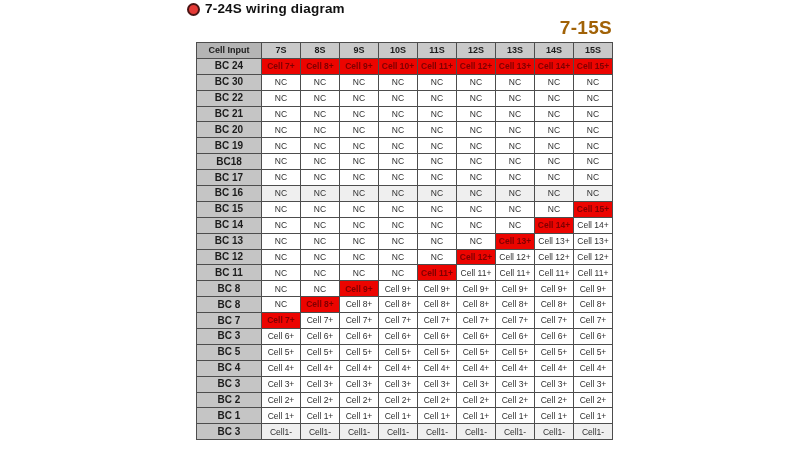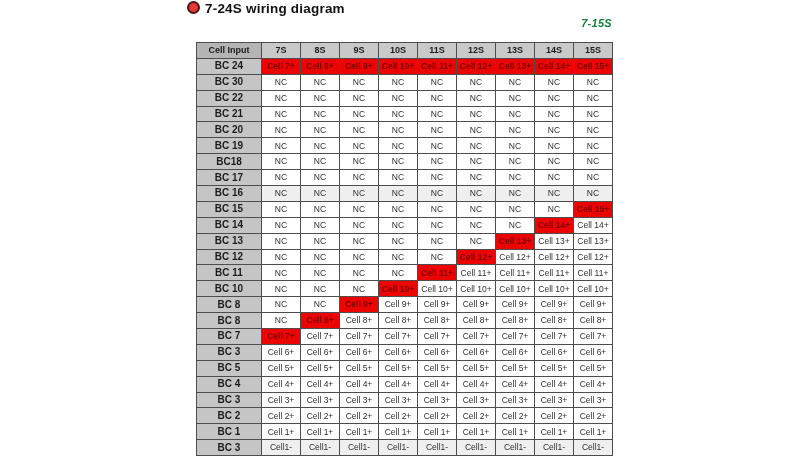--- a/index.html
+++ b/index.html
@@ -2,34 +2,34 @@
 <html style="--hl-bg: #ec0400; --hl-text: #7e0000; --header-bg: #c9c9c9; --corner-bg: #b4b4b4; --rowlabel-bg: #c5c5c5; --shade-bg: #efefef; --border: #4d4d4d; --bullet-bg: #e53935; --bullet-ring: #4a1414;"><head>
 <meta charset="utf-8">
 <style>
   html,body{margin:0;padding:0;}
   body{
     width:800px;height:460px;background:#ffffff;position:relative;overflow:hidden;
     font-family:"Liberation Sans",sans-serif;
     -webkit-font-smoothing:antialiased;
   }
   .title-row{
-    position:absolute;left:187px;top:1px;display:flex;align-items:flex-start;gap:5px;
+    position:absolute;left:187px;top:1px;display:flex;align-items:flex-end;gap:5px;
   }
   .bullet{
     width:9px;height:9px;border-radius:50%;
     background:var(--bullet-bg,#e53935);
     border:2px solid var(--bullet-ring,#4a1414);
     box-sizing:content-box;flex:0 0 auto;
   }
   .title-text{
     font-size:13.5px;font-weight:700;color:#111;letter-spacing:.2px;white-space:nowrap;
   }
   .range-label{
     position:absolute;right:188px;top:17px;
-    font-size:11px;font-weight:700;color:#15803d;letter-spacing:.3px;font-style:italic;
+    font-size:19px;font-weight:700;color:#a16207;letter-spacing:.3px;
   }
   table.wiring{
     position:absolute;left:196px;top:42px;
     border-collapse:collapse;table-layout:fixed;
     width:416px;
   }
   table.wiring col.label-col{width:65px;}
   table.wiring col.data-col{width:39px;}
   table.wiring th, table.wiring td{
     border:1px solid var(--border,#4d4d4d);
@@ -258,32 +258,20 @@
         <td class="val">NC</td>
         <td class="val">NC</td>
         <td class="val">NC</td>
         <td class="val red">Cell 11+</td>
         <td class="val">Cell 11+</td>
         <td class="val">Cell 11+</td>
         <td class="val">Cell 11+</td>
         <td class="val">Cell 11+</td>
       </tr>
       <tr>
-        <th class="rowlabel">BC 10</th>
-        <td class="val">NC</td>
-        <td class="val">NC</td>
-        <td class="val">NC</td>
-        <td class="val red">Cell 10+</td>
-        <td class="val">Cell 10+</td>
-        <td class="val">Cell 10+</td>
-        <td class="val">Cell 10+</td>
-        <td class="val">Cell 10+</td>
-        <td class="val">Cell 10+</td>
-      </tr>
-      <tr>
         <th class="rowlabel">BC 8</th>
         <td class="val">NC</td>
         <td class="val">NC</td>
         <td class="val red">Cell 9+</td>
         <td class="val">Cell 9+</td>
         <td class="val">Cell 9+</td>
         <td class="val">Cell 9+</td>
         <td class="val">Cell 9+</td>
         <td class="val">Cell 9+</td>
         <td class="val">Cell 9+</td>

